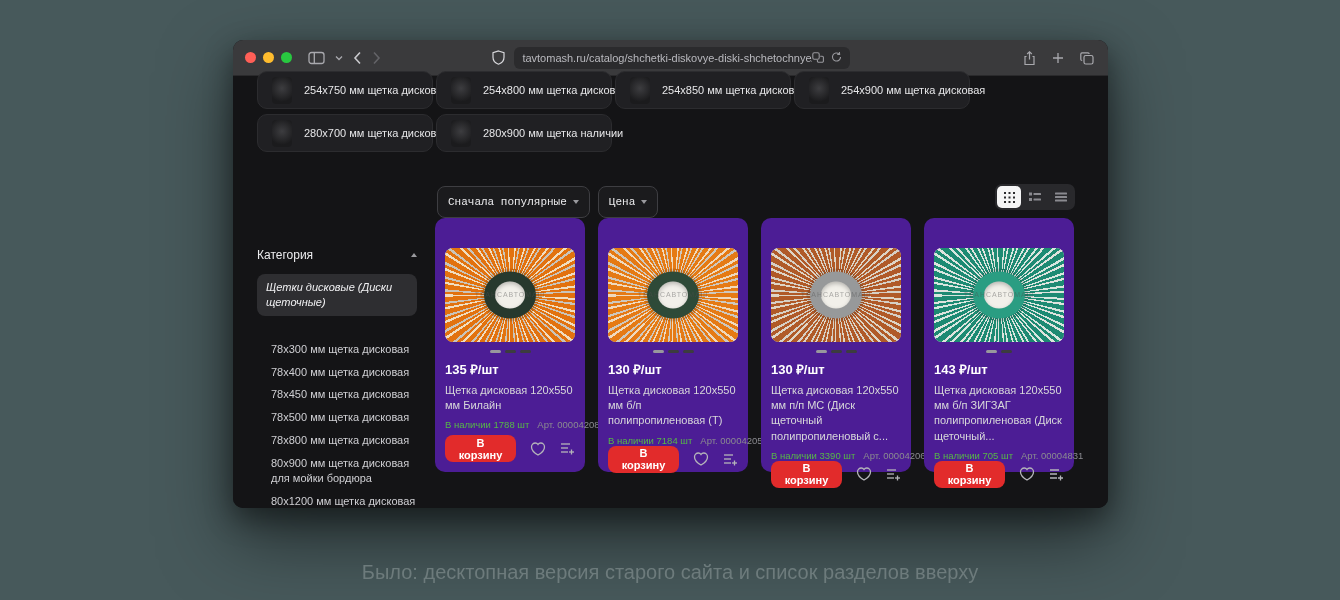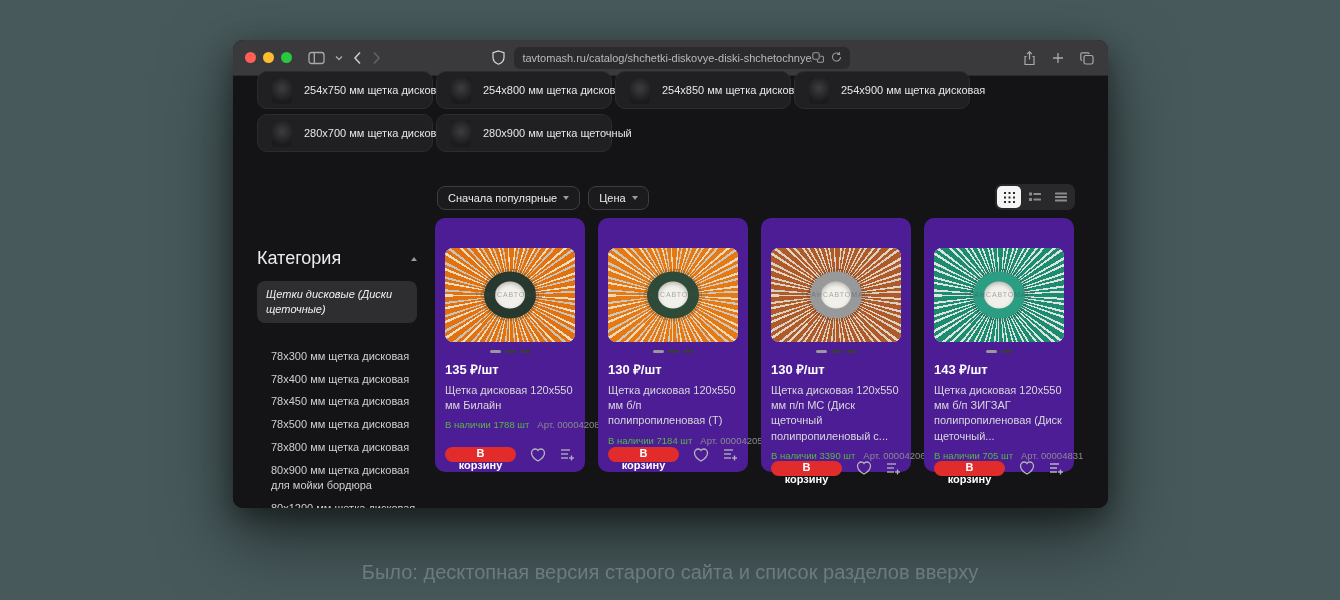--- a/index.html
+++ b/index.html
@@ -34,34 +34,34 @@
   .quicklinks { position:absolute; left:24px; top:-5px; display:grid;
     grid-template-columns:repeat(4,176px); gap:5px 3px; }
   .qlink { height:38px; background:#202023; border:1px solid #2c2c2f; border-radius:10px;
     display:flex; align-items:center; gap:12px; padding:0 14px; cursor:pointer; }
   .qthumb { width:20px; height:27px; border-radius:4px; flex:none;
     background:radial-gradient(circle at 50% 42%, #3d3d40 0%, #1b1b1d 72%); }
   .qlabel { font-size:11px; color:#e6e6e8; white-space:nowrap; flex:1; text-align:center; }
 
   
   .sortrow { position:absolute; left:204px; top:110px; display:flex; gap:8px; }
-  .pill { height:24px; border:1px solid #3e3e42; border-radius:8px; background:#1b1b1d;
-    display:flex; align-items:center; gap:6px; padding:3px 10px; font-size:11px; color:#ececee; }
+  .pill { height:32px; border:1px solid #3e3e42; border-radius:8px; background:#1b1b1d;
+    display:flex; align-items:center; gap:6px; padding:3px 10px; font-size:11px; color:#ececee;font-family:Liberation Mono, monospace; }
   .caret { width:0; height:0; border-left:3px solid transparent; border-right:3px solid transparent;
     border-top:4px solid #9a9a9e; }
   .viewtoggle { position:absolute; right:33px; top:108px; height:26px; background:#29292c;
     border-radius:7px; display:flex; align-items:center; padding:2px; gap:2px; }
   .vseg { width:24px; height:22px; border-radius:5px; display:flex; align-items:center;
     justify-content:center; color:#8a8a8f; }
   .vseg.active { background:#f5f5f5; color:#2a2a2c; }
 
   
   .sidebar { position:absolute; left:24px; top:172px; width:160px; }
   .sb-head { display:flex; align-items:center; justify-content:space-between;
-    font-size:18px; color:#ececee; margin-bottom:12px; }
+    font-size:12px; color:#ececee; margin-bottom:12px; }
   .tri-up { width:0; height:0; border-left:3px solid transparent; border-right:3px solid transparent;
     border-bottom:4px solid #9a9a9e; }
   .sb-selected { background:#2e2e31; border-radius:8px; padding:6px 9px; font-size:11px;
     line-height:1.35; color:#f0f0f2; margin-bottom:22px;font-style:italic; }
   .sb-item { font-size:11px; line-height:1.35; color:#cfcfd3; padding:4px 0 4px 14px; cursor:pointer; }
 
   
   .cards { position:absolute; left:202px; top:142px; display:flex; gap:13px; }
   .card { width:150px; height:254px; background:#4c1d95; border-radius:10px;
     padding:10px; display:flex; flex-direction:column; }
@@ -78,21 +78,21 @@
     letter-spacing:1px; color:rgba(80,80,80,.45); }
   .dots { display:flex; justify-content:center; gap:4px; margin:8px 0 7px; }
   .dash { width:11px; height:3px; border-radius:2px; background:#3c3c3f; }
   .dash.active { background:#98989d; }
   .price { font-size:13px; font-weight:700; color:#fff; margin-bottom:5px; }
   .ptitle { font-size:11px; line-height:1.38; color:#d8d8da; }
   .meta { display:flex; gap:8px; align-items:baseline; margin-top:6px; flex-wrap:nowrap; }
   .stock { font-size:9.5px; color:#57b847; white-space:nowrap; }
   .sku { font-size:9.5px; color:#8b8b90; white-space:nowrap; }
   .actions { margin-top:auto; display:flex; align-items:center; gap:14px; }
-  .cartbtn { height:15px; padding:0 12px; border:none; border-radius:8px; background:#e22b2b;
+  .cartbtn { height:27px; padding:0 12px; border:none; border-radius:8px; background:#e22b2b;
     color:#fff; font-size:11px; font-weight:700; font-family:inherit; cursor:pointer; }
   .cico { color:#b5b5ba; display:flex; }
 
   
   .caption { position:absolute; left:0; right:0; top:541px; text-align:center;
     font-size:20px; color:#6d7b7c;margin-top:20px; }
 </style>
 </head>
 <body>
 
@@ -201,21 +201,21 @@
         <div class="qlink">
           <span class="qthumb"></span>
           <span class="qlabel">254x900 мм щетка дисковая</span>
         </div>
         <div class="qlink">
           <span class="qthumb"></span>
           <span class="qlabel">280x700 мм щетка дисковая</span>
         </div>
         <div class="qlink">
           <span class="qthumb"></span>
-          <span class="qlabel">280x900 мм щетка щеточный</span>
+          <span class="qlabel">280x900 мм щетка наличии</span>
         </div>
       </div>
 
       <div class="sortrow">
         <div class="pill">
           <span>Сначала популярные</span>
           <span class="caret"></span>
         </div>
         <div class="pill">
           <span>Цена</span>

